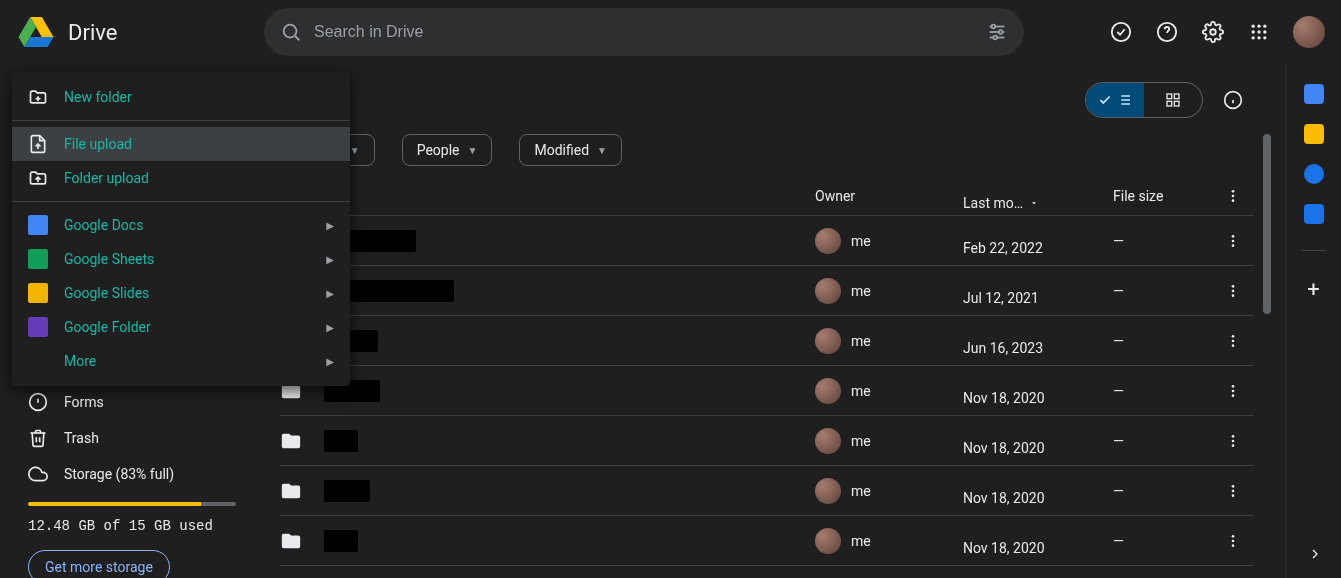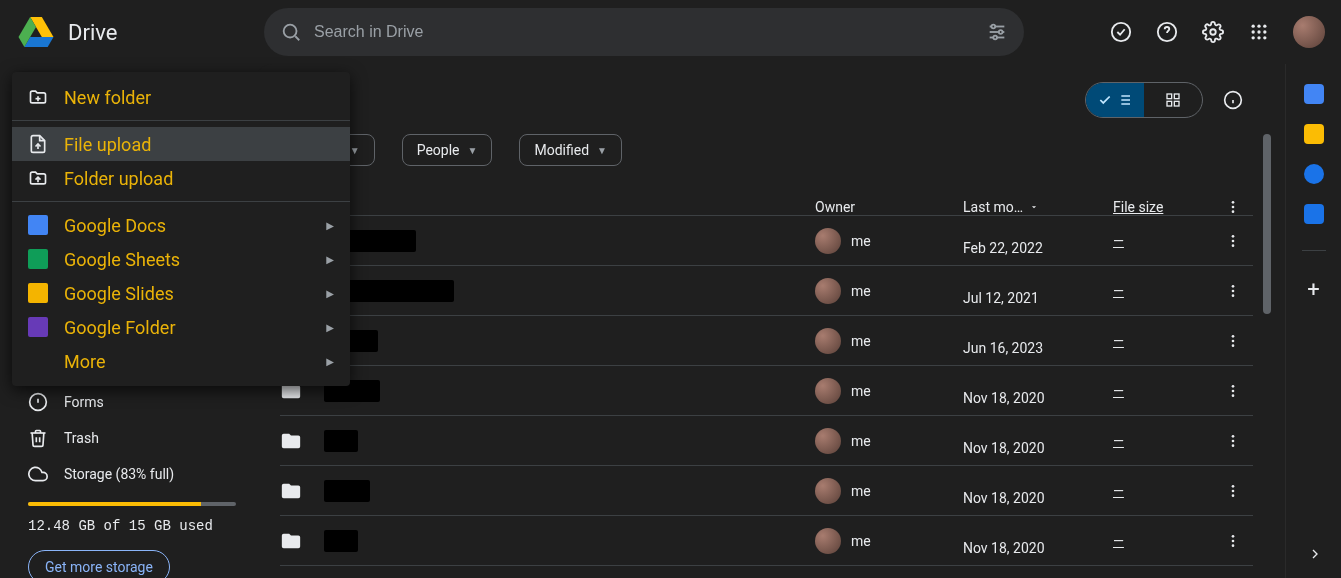--- a/index.html
+++ b/index.html
@@ -100,21 +100,21 @@
   box-shadow: 0 4px 16px rgba(0,0,0,0.7);
   padding:8px 0;
   z-index:100;
 }
 .ctx-item {
   display:flex; align-items:center; gap:16px;
   height:34px; padding:0 16px; cursor:pointer;
   position:relative;
 }
 .ctx-item.hover { background:#3c4043; }
-.ctx-item .label { flex:1; color:#eab308; font-size:18px; }
+.ctx-item .label { flex:1; color:#14b8a6; font-size:14px; }
 .ctx-item .arrow { color:#9aa0a6; font-size:10px; }
 .ctx-divider { height:1px; background:#3c4043; margin:6px 0; }
 .ctx-icon {
   width:20px; height:20px; display:flex; align-items:center; justify-content:center;
 }
 .doc-icon { width:20px; height:20px; border-radius:2px; }
 .doc-blue { background:#4285f4; }
 .doc-green { background:#0f9d58; }
 .doc-yellow { background:#f4b400; }
 .doc-purple { background:#673ab7; }
@@ -145,27 +145,27 @@
 .filter-chips { display:flex; gap:10px; padding: 6px 24px 10px; }
 .chip {
   display:flex; align-items:center; gap:8px;
   padding: 0 14px; height:32px;
   border:1px solid #5f6368; border-radius:8px;
   cursor:pointer; color:#e8eaed;margin-left:17px;
 }
 .chip .caret { font-size:10px; color:#9aa0a6; }
 .table { padding: 0 24px; }
 .thead {
-  display:flex; align-items:flex-end; height:40px; font-size:14px; color:#e8eaed;
+  display:flex; align-items:center; height:40px; font-size:14px; color:#e8eaed;
   border-bottom:1px solid #3c4043;
 }
 .col-name { flex:1; display:flex; align-items:center; gap:8px; }
 .col-owner { width:148px; }
 .col-mod { width:150px; display:flex; align-items:center; gap:6px; cursor:pointer;margin-top:15px; }
-.col-size { width:100px;text-decoration:underline; }
+.col-size { width:100px; }
 .col-menu { width:40px; display:flex; justify-content:center; }
 .trow {
   display:flex; align-items:center; height:50px;
   border-bottom:1px solid #3c4043; cursor:pointer;
 }
 .folder-icon { color:#e8eaed; margin-right:14px; }
 .file-name-redact { background:#000; border-radius:2px; height:22px; }
 .owner-cell { display:flex; align-items:center; gap:10px; }
 .owner-av { width:26px; height:26px; border-radius:50%; background:radial-gradient(circle at 30% 30%, #a87c6f, #5a4038); }
 .row-menu { cursor:pointer; }

